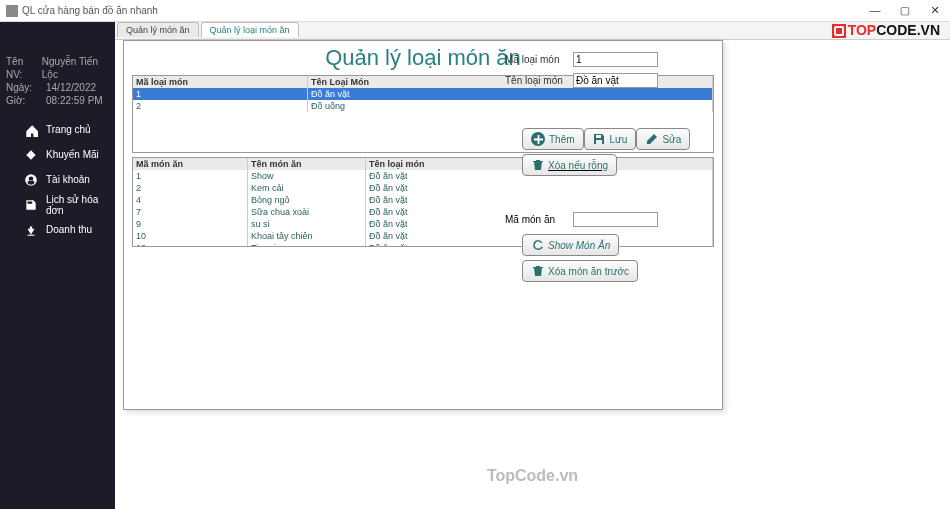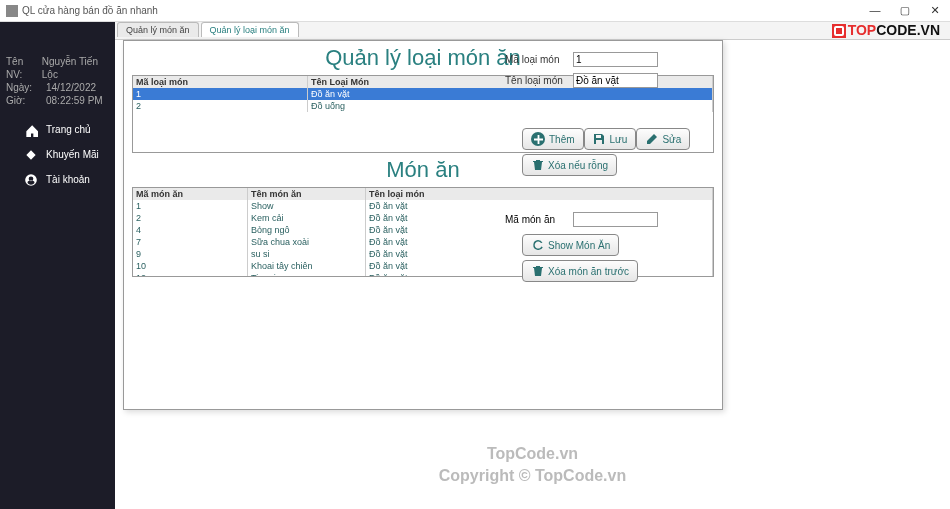--- a/index.html
+++ b/index.html
@@ -111,20 +111,36 @@
         <span>Khuyến Mãi</span>
       </div>
       <div class="nav-item">
         <span class="nicon">
           <svg viewBox="0 0 12 12">
             <path d="M6 1a5 5 0 100 10A5 5 0 006 1zm0 2a2 2 0 110 4 2 2 0 010-4zm0 7c-1.5 0-3-.8-3-2 0-1 1.5-1.5 3-1.5s3 .5 3 1.5c0 1.2-1.5 2-3 2z"></path>
           </svg>
         </span>
         <span>Tài khoản</span>
       </div>
+      <div class="nav-item">
+        <span class="nicon">
+          <svg viewBox="0 0 12 12">
+            <path d="M2 2h6l2 2v6H2zM3 3v2h4V3zm0 3h6v3H3z"></path>
+          </svg>
+        </span>
+        <span>Lịch sử hóa đơn</span>
+      </div>
+      <div class="nav-item">
+        <span class="nicon">
+          <svg viewBox="0 0 12 12">
+            <path d="M5 3h2v2h2l-3 5-3-5h2zM3 10h6v1H3z"></path>
+          </svg>
+        </span>
+        <span>Doanh thu</span>
+      </div>
     </div>
 </div>
 
 <div class="workspace">
   <div class="tabs" id="tabs">
       <div class="tab">Quản lý món ăn</div>
       <div class="tab active">Quản lý loại món ăn</div>
     </div>
 
   <div class="panel">
@@ -139,21 +155,20 @@
             <div class="c1">1</div>
             <div class="c2">Đồ ăn vặt</div>
           </div>
           <div class="grow">
             <div class="c1">2</div>
             <div class="c2">Đồ uống</div>
           </div>
         </div>
     </div>
 
-    <h2>Món ăn</h2>
     <div class="grid grid2">
       <div class="ghead">
         <div class="c1">Mã món ăn</div>
         <div class="c2">Tên món ăn</div>
         <div class="c3">Tên loại món</div>
       </div>
       <div id="gfood">
           <div class="grow">
             <div class="c1">1</div>
             <div class="c2">Show</div>
@@ -223,38 +238,38 @@
     </div>
     <div class="btn">
       <span class="bicon">
           <svg viewBox="0 0 12 12">
             <path d="M8 1l3 3-7 7H1V8z"></path>
           </svg>
         </span>
       <span>Sửa</span>
     </div>
   </div>
-  <div class="btns" style="top:132px;">
+  <div class="btns" style="top:132px;text-decoration:underline;">
     <div class="btn">
       <span class="bicon">
           <svg viewBox="0 0 12 12">
             <path d="M2 3h8l-1 8H3zM4 1h4v1H4zM1 2h10v1H1z"></path>
           </svg>
         </span>
       <span>Xóa nếu rỗng</span>
     </div>
   </div>
 
   <div class="form2">
     <div class="frow" style="display:flex;align-items:center;">
       <span style="width:68px;">Mã món ăn</span>
       <input style="width: 85px; height: 15px; border: 1px solid rgb(153, 153, 153); font-size: 10px;" value="">
     </div>
   </div>
-  <div class="btns" style="top:212px;">
+  <div class="btns" style="top:212px;font-style:italic;">
     <div class="btn">
       <span class="bicon">
           <svg viewBox="0 0 12 12">
             <path d="M6 1a5 5 0 014.5 2.8L9 4a3.5 3.5 0 10.4 3.5l1.4.7A5 5 0 116 1z"></path>
           </svg>
         </span>
       <span>Show Món Ăn</span>
     </div>
   </div>
   <div class="btns" style="top:238px;">
@@ -267,14 +282,13 @@
       <span>Xóa món ăn trước</span>
     </div>
   </div>
 </div>
 
 <div class="watermark">
   <span class="wmicon"></span><span class="red">TOP</span><span class="blk">CODE.VN</span>
 </div>
 <div class="footer">
   <div>TopCode.vn</div>
-  <div>Copyright © TopCode.vn</div>
 </div>
 
 </body></html>

